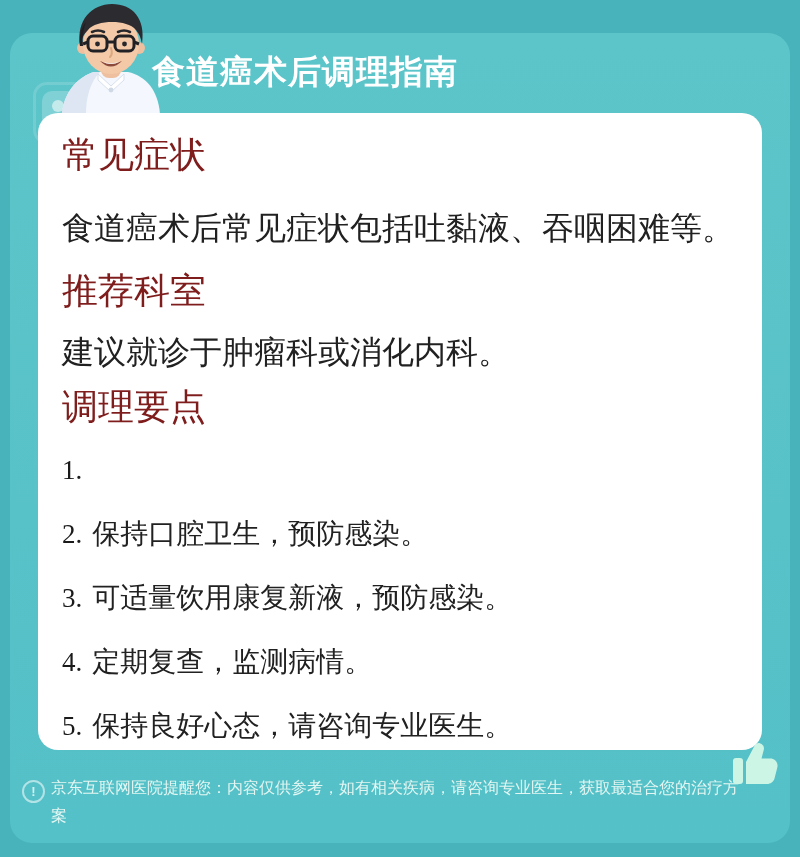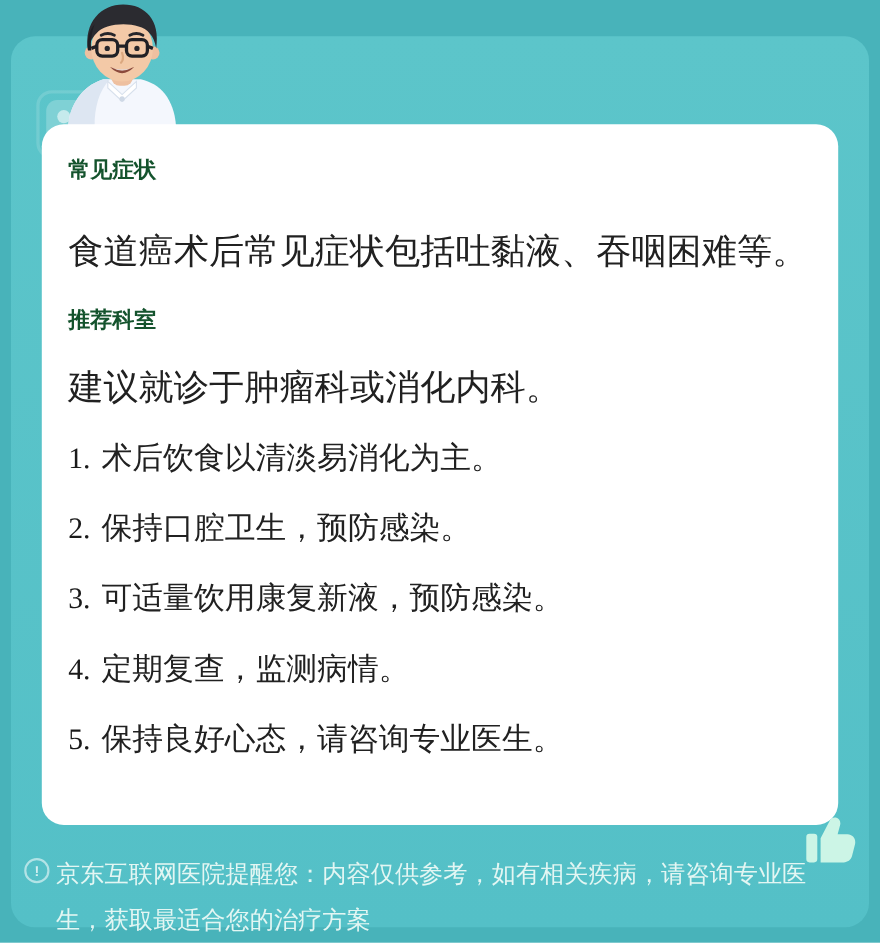--- a/index.html
+++ b/index.html
@@ -43,21 +43,21 @@
     position:absolute;left:142px;top:17px;
     font-size:33px;font-weight:bold;color:#ffffff;letter-spacing:1px;
   }
   
   .card{
     position:absolute;left:28px;top:80px;width:676px;height:589px;
     padding:24px 24px 24px 24px;
     background:#ffffff;border-radius:20px;z-index:3;
   }
   .card h2{
-    margin:0;font-size:20px;line-height:36px;font-weight:bold;color:#14532d;
+    margin:0;font-size:36px;line-height:36px;font-weight:normal;color:#7f1d1d;
   }
   .card h2.mt1{margin-top:26px;}
   .card h2.mt2{margin-top:18px;}
   .card p{
     margin:36px 0 0 0;font-size:32px;line-height:38px;color:#212121;font-weight:400;
   }
   .card p.p2{margin-top:24px;}
   ol.points{list-style:none;margin:26px 0 0 0;padding:0;}
   ol.points li{
     display:flex;margin-top:26px;font-size:28px;line-height:38px;color:#212121;
@@ -71,46 +71,47 @@
     position:absolute;left:12px;top:741px;width:756px;display:flex;z-index:2;
   }
   .info-icon{
     flex:0 0 auto;width:19px;height:19px;margin:6px 6px 0 0;
     border:2px solid rgba(255,255,255,0.55);border-radius:50%;
     color:rgba(255,255,255,0.75);font-size:13px;line-height:19px;text-align:center;
     font-weight:bold;
   }
   .disclaimer{
     max-width:688px;
-    font-size:22px;line-height:42px;color:#e3f6f3;
+    font-size:16px;line-height:28px;color:#e3f6f3;
   }
   .thumb{
     position:absolute;right:22px;top:742px;width:46px;height:44px;z-index:4;
   }
 </style>
 </head>
 <body>
 
 <div class="container">
 
   <div class="photo-icon">
     <span class="photo-dot"></span>
     <span class="photo-mtn"></span>
   </div>
 
+  <div class="title">食道癌术后调理指南</div>
 
   <div class="card">
     <h2>常见症状</h2>
     <p>食道癌术后常见症状包括吐黏液、吞咽困难等。</p>
     <h2 class="mt1">推荐科室</h2>
     <p class="p2">建议就诊于肿瘤科或消化内科。</p>
+    <h2 class="mt2">调理要点</h2>
     <ol class="points">
       <li>
         <span class="num">1.</span>
-        <span>术后饮食以清淡易消化为主。</span>
       </li>
       <li>
         <span class="num">2.</span>
         <span>保持口腔卫生，预防感染。</span>
       </li>
       <li>
         <span class="num">3.</span>
         <span>可适量饮用康复新液，预防感染。</span>
       </li>
       <li>

